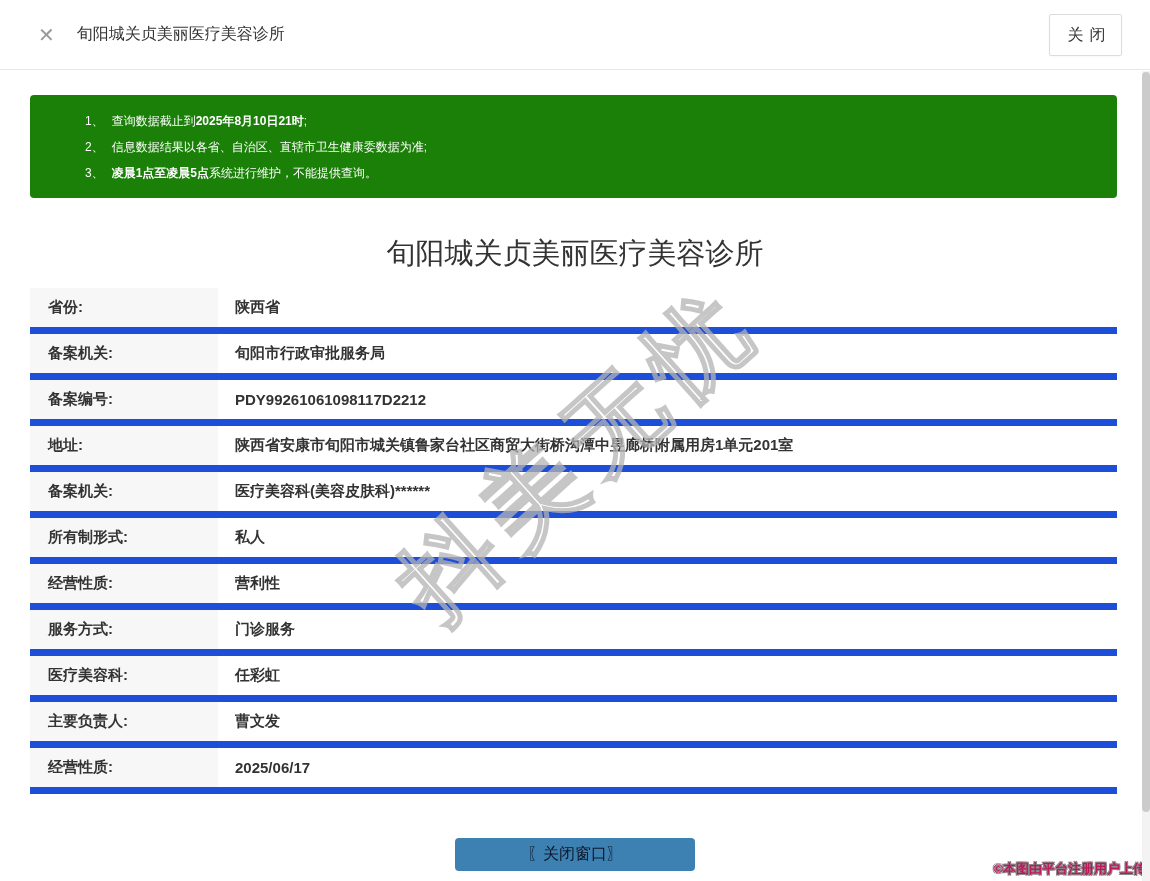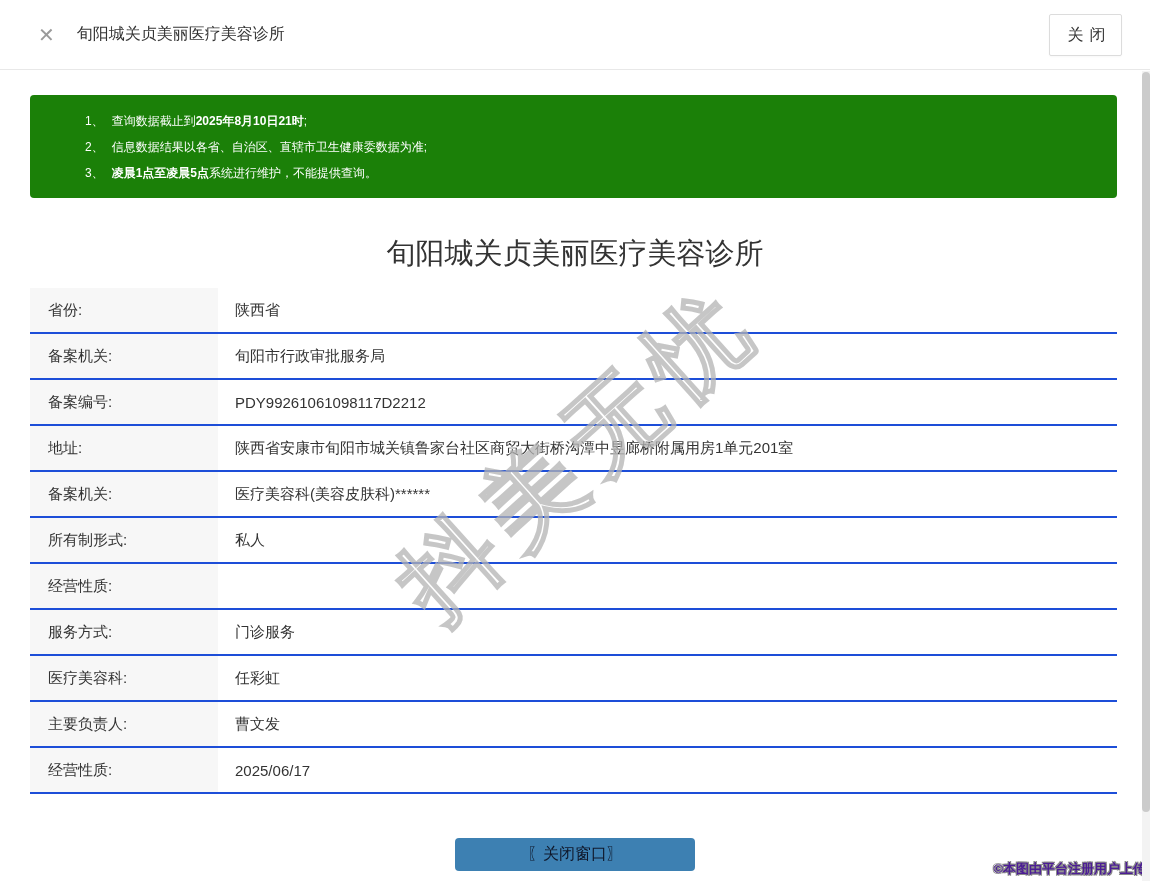--- a/index.html
+++ b/index.html
@@ -43,21 +43,22 @@
   
   .main-title {
     position: absolute; left: 0; top: 234px; width: 1150px;
     text-align: center; font-size: 29px; font-weight: 400; color: #333;
   }
 
   
   .info-table { position: absolute; left: 30px; top: 288px; width: 1087px; }
   .info-row {
     display: flex; height: 46px; align-items: stretch;
-    border-bottom: 2px solid #1d4ed8;
+    border-bottom: 7px solid #1d4ed8;
+    font-weight: bold;
   }
   .cell-label {
     width: 188px; background: #f7f7f7; flex: 0 0 188px;
     display: flex; align-items: center; padding-left: 18px;
     font-size: 15px; color: #333;
   }
   .cell-value {
     flex: 1; display: flex; align-items: center; padding-left: 17px;
     font-size: 15px; color: #333; text-align: right;
   }
@@ -76,21 +77,21 @@
   .wm-diagonal {
     position: absolute; left: 330px; top: 290px; width: 500px; height: 330px;
     display: flex; align-items: center; justify-content: center;
     transform: rotate(-42deg);
     font-size: 96px; letter-spacing: 14px; white-space: nowrap;
     color: transparent; -webkit-text-stroke: 2px #b4b4b4;
     opacity: 0.75; pointer-events: none; font-weight: bold;
   }
   .wm-credit {
     position: absolute; right: 4px; bottom: 3px;
-    font-size: 13px; font-weight: bold; color: #4c1d95; white-space: nowrap;
+    font-size: 13px; font-weight: bold; color: #be185d; white-space: nowrap;
     text-shadow:
       -1px -1px 0 #8a8a8a, 1px -1px 0 #8a8a8a,
       -1px  1px 0 #8a8a8a, 1px  1px 0 #8a8a8a;
   }
 
   
   .scrollbar-track {
     position: absolute; right: 0; top: 71px; width: 8px; height: 810px;
     background: #f3f3f3;
   }
@@ -142,20 +143,21 @@
   <div class="info-row">
     <div class="cell-label">备案机关:</div>
     <div class="cell-value">医疗美容科(美容皮肤科)******</div>
   </div>
   <div class="info-row">
     <div class="cell-label">所有制形式:</div>
     <div class="cell-value">私人</div>
   </div>
   <div class="info-row">
     <div class="cell-label">经营性质:</div>
+    <div class="cell-value">营利性</div>
   </div>
   <div class="info-row">
     <div class="cell-label">服务方式:</div>
     <div class="cell-value">门诊服务</div>
   </div>
   <div class="info-row">
     <div class="cell-label">医疗美容科:</div>
     <div class="cell-value">任彩虹</div>
   </div>
   <div class="info-row">

